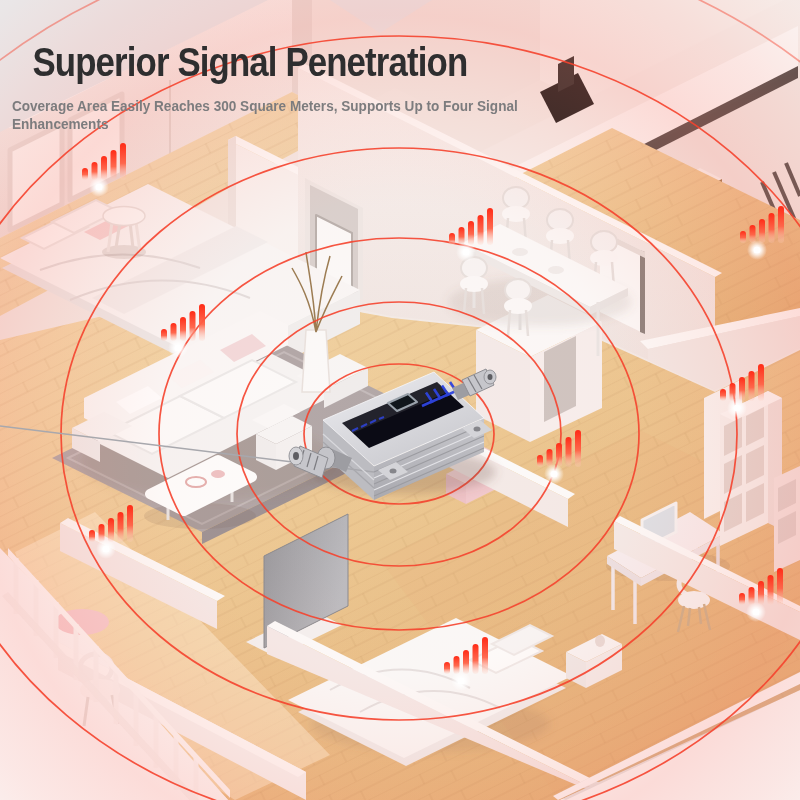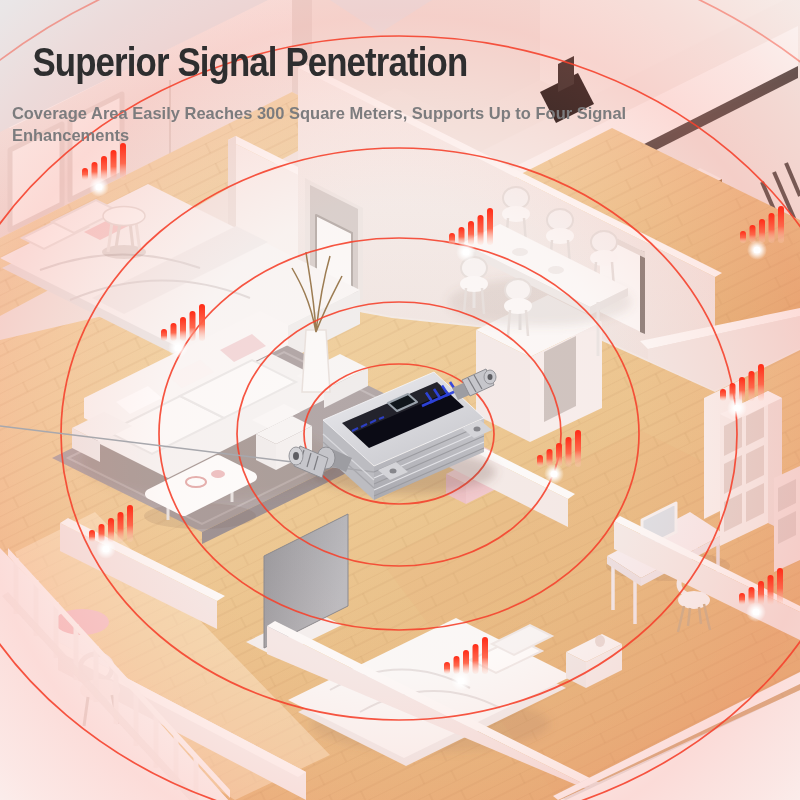--- a/index.html
+++ b/index.html
@@ -2,21 +2,21 @@
 <html style="--title-color: #2e2e2f; --subtitle-color: #7c7c7e;"><head>
 <meta charset="utf-8">
 <style>
   html,body{margin:0;padding:0;background:#e8e8e8;}
   .stage{position:relative;width:800px;height:800px;overflow:hidden;
          font-family:"Liberation Sans",sans-serif;background:#eef0f1;}
   .stage svg{position:absolute;left:0;top:0;}
   .header{position:absolute;left:0;top:40px;width:792px;z-index:5;}
   .title{font-size:40px;font-weight:bold;color:var(--title-color,#2e2e2f);
          letter-spacing:-1px;display:inline-block;transform:scaleX(.87);white-space:nowrap;}
-  .subtitle{margin-top:18px;font-size:17px;font-weight:bold;line-height:1.32;
+  .subtitle{margin-top:12px;font-size:14px;font-weight:bold;line-height:1.32;
             color:var(--subtitle-color,#7c7c7e);}
   .subtitle div{transform:scaleX(.97);}
 </style>
 </head>
 <body>
 
 <div class="stage">
 
 <svg width="800" height="800" viewBox="0 0 800 800">
 <defs>

